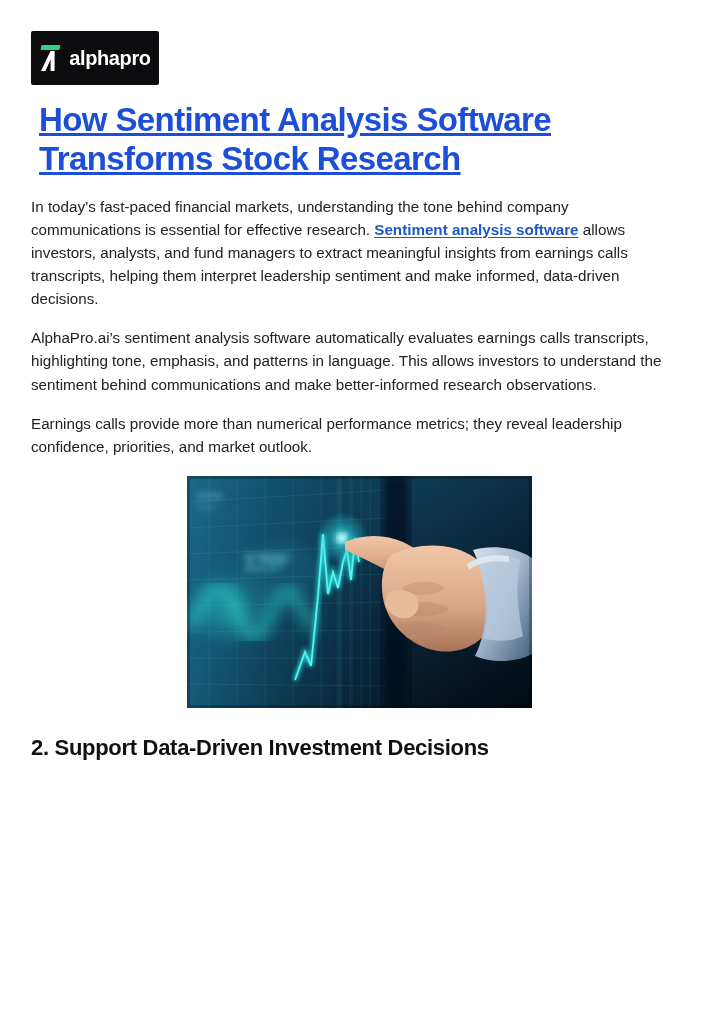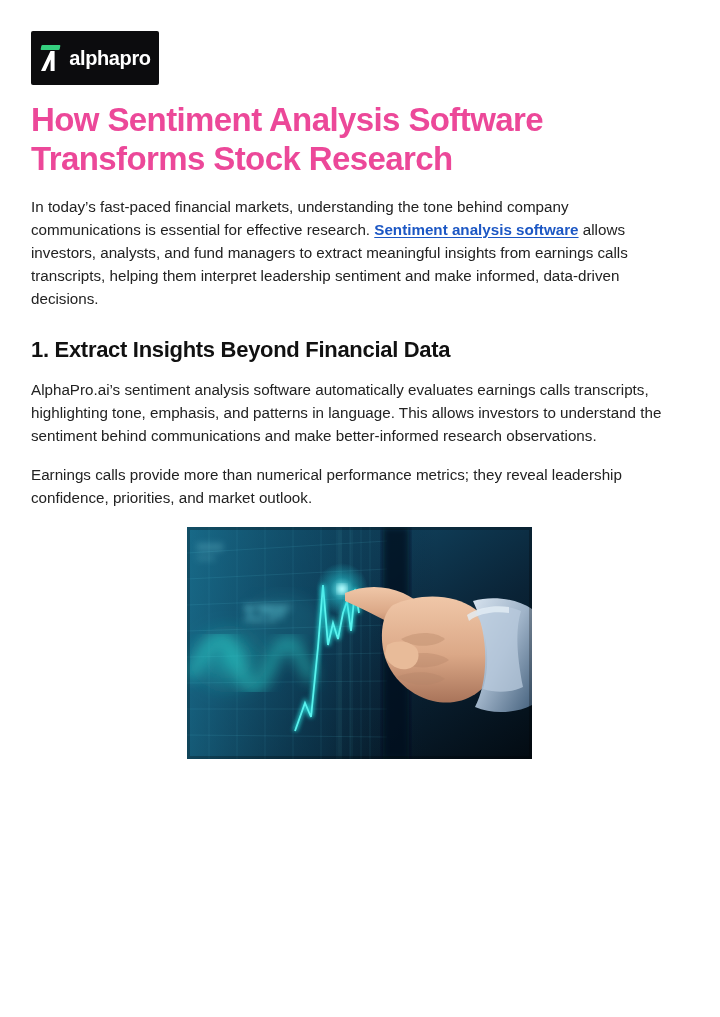--- a/index.html
+++ b/index.html
@@ -68,23 +68,24 @@
     line-height: 1;
     font-family: "Liberation Sans", sans-serif;
   }
 
   
   h1.doc-title {
     font-size: 33px;
     line-height: 1.18;
     font-weight: bold;
     letter-spacing: -0.6px;
-    margin: 0 0 16px 0;
-    color: #ec4899;
+    margin: 0 0 16px 8px;
+    color: #1d4ed8;
     max-width: 650px;
+    text-decoration: underline;
   }
 
   h2.section-heading {
     font-size: 22px;
     line-height: 1.25;
     font-weight: bold;
     letter-spacing: -0.3px;
     margin: 26px 0 14px 0;
     color: #111111;
   }
@@ -134,21 +135,20 @@
         </svg>
       </span>
       <span class="logo-word">alphapro</span>
     </div>
 
     <h1 class="doc-title">How Sentiment Analysis Software Transforms Stock Research</h1>
 
     <p class="body-text"><span>In today’s fast-paced financial markets, understanding the tone behind company communications is essential for effective research. </span><a class="inline-link" href="#">Sentiment analysis software</a><span> allows investors, analysts, and fund managers to extract meaningful insights from earnings calls transcripts, helping them interpret leadership sentiment and make informed, data-driven decisions.</span></p>
 
 
-    <h2 class="section-heading">1. Extract Insights Beyond Financial Data</h2>
 
     <p class="body-text">AlphaPro.ai’s sentiment analysis software automatically evaluates earnings calls transcripts, highlighting tone, emphasis, and patterns in language. This allows investors to understand the sentiment behind communications and make better-informed research observations.</p>
 
     <p class="body-text">Earnings calls provide more than numerical performance metrics; they reveal leadership confidence, priorities, and market outlook.</p>
 
     <div class="figure">
       <div class="figure-frame">
         <svg width="345" height="232" viewBox="0 0 345 232" aria-hidden="true">
           <defs>
             <linearGradient id="bgGrad" x1="0" y1="0" x2="1" y2="1">
@@ -273,16 +273,17 @@
                      C 330 130, 328 104, 334 84 C 320 78, 302 78, 288 86 Z" fill="#b9cbdd" opacity="0.75"></path>
 
             <path d="M280 88 C 292 80, 308 78, 322 80 L322 86 C 308 84, 292 86, 282 94 Z" fill="#e4edf5" opacity="0.8"></path>
           </g>
 
           <rect width="345" height="232" fill="none" stroke="#000000" stroke-opacity="0.25" stroke-width="6"></rect>
         </svg>
       </div>
     </div>
 
+    <h2 class="section-heading">2. Support Data-Driven Investment Decisions</h2>
 
     <div class="spacer-bottom"></div>
   </div>
 </div>
 
 </body></html>

